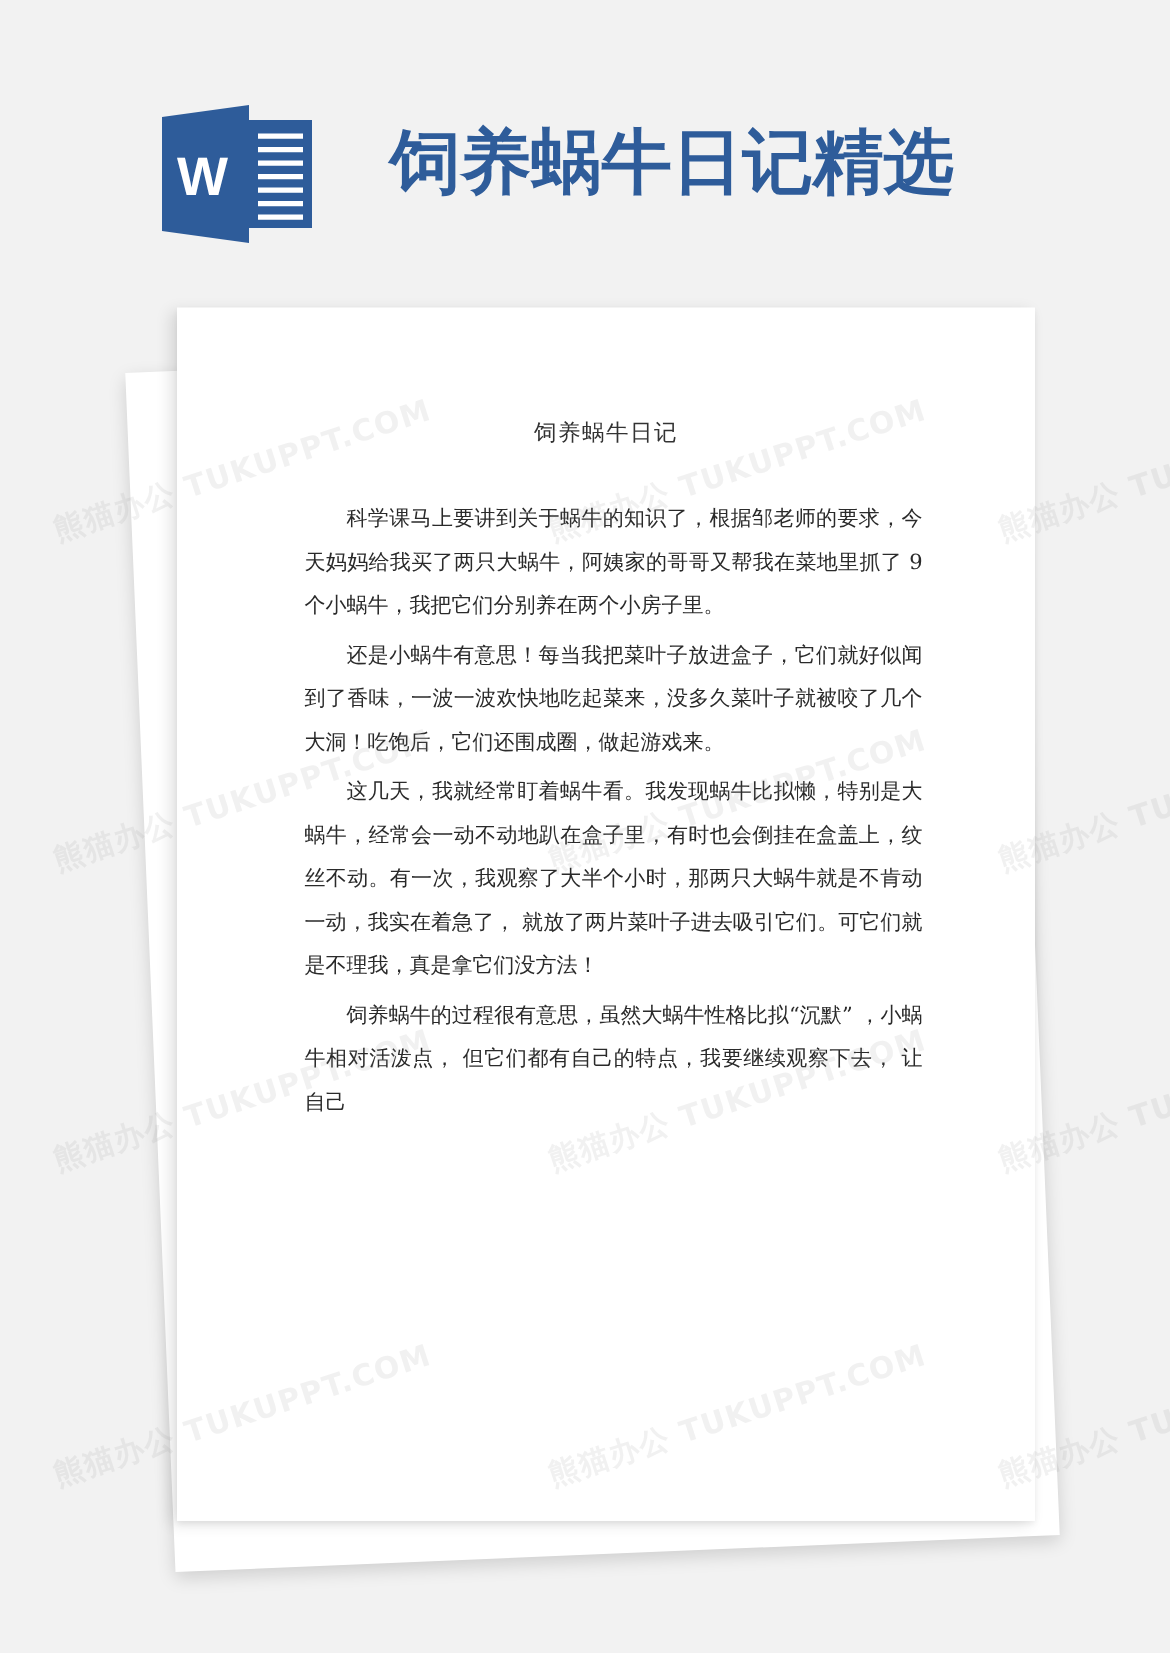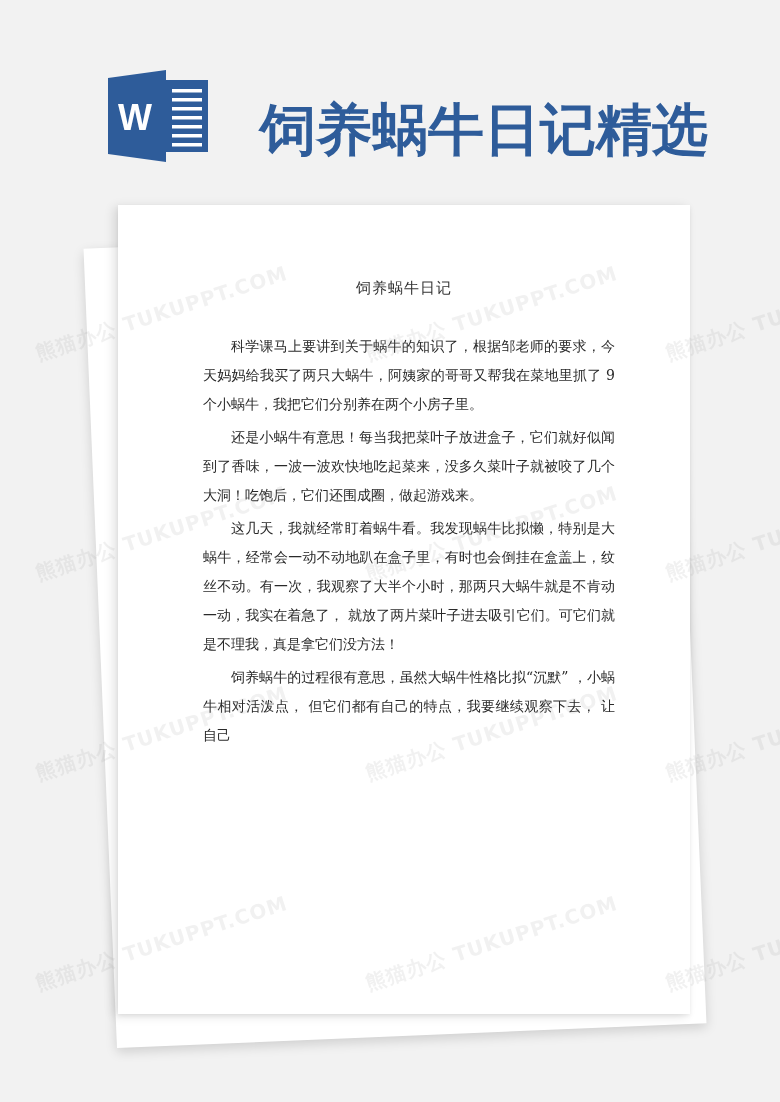--- a/index.html
+++ b/index.html
@@ -6,24 +6,23 @@
   body {
     width: 780px; height: 1102px;
     background: #f2f2f2;
     position: relative; overflow: hidden;
     font-family: "DejaVu Serif", "Liberation Serif", serif;
   }
   .header { position: absolute; left: 0; top: 0; width: 780px; height: 190px; }
   .word-icon { position: absolute; left: 108px; top: 70px; width: 102px; height: 92px; }
   .banner-title {
     position: absolute; left: 260px; top: 78px;
-    font-size: 56px; line-height: 62px; font-weight: bold;
+    font-size: 47px; line-height: 62px; font-weight: bold;
     color: #2e5c9a; letter-spacing: 0px; white-space: nowrap;
     font-family: "DejaVu Serif", "Liberation Serif", serif;
-    margin-top: 20px;
   }
   .page-back {
     position: absolute; left: 100px; top: 236px;
     width: 590px; height: 800px; background: #fff;
     transform: rotate(-2.4deg); transform-origin: 50% 50%;
     box-shadow: 0 4px 12px rgba(0,0,0,0.15);
   }
   .page-front {
     position: absolute; left: 118px; top: 205px;
     width: 572px; height: 809px; background: #fff;

